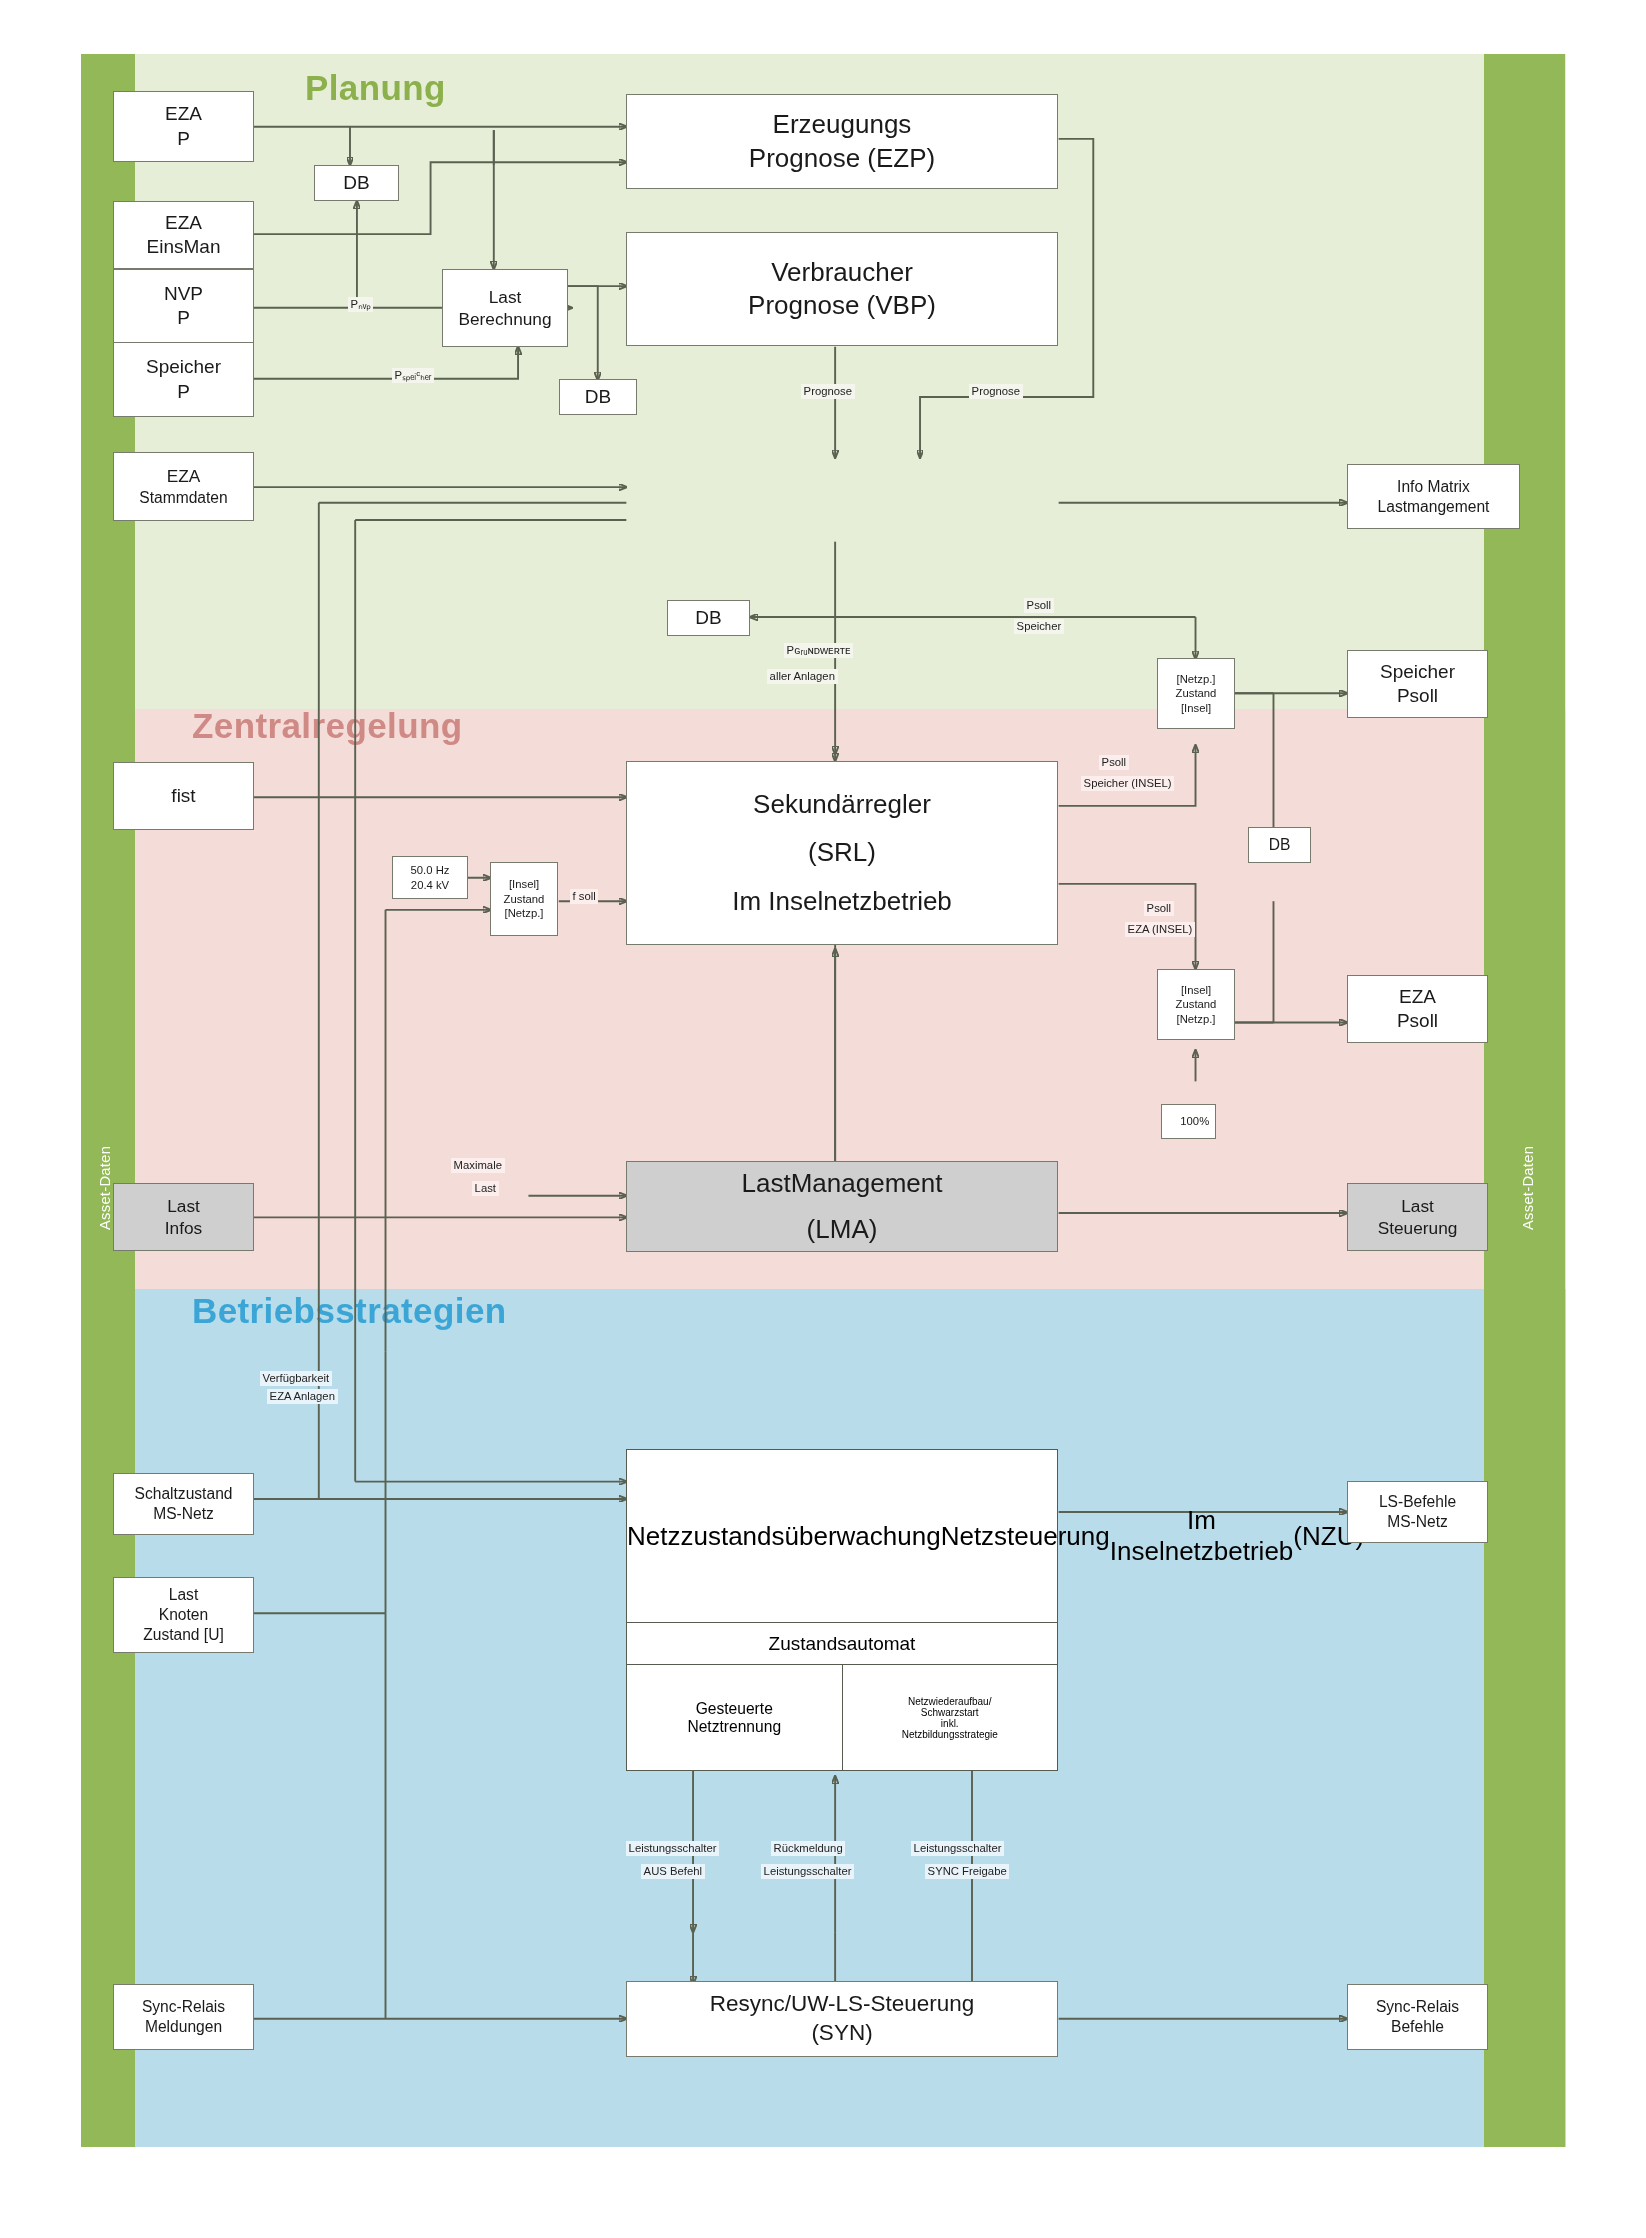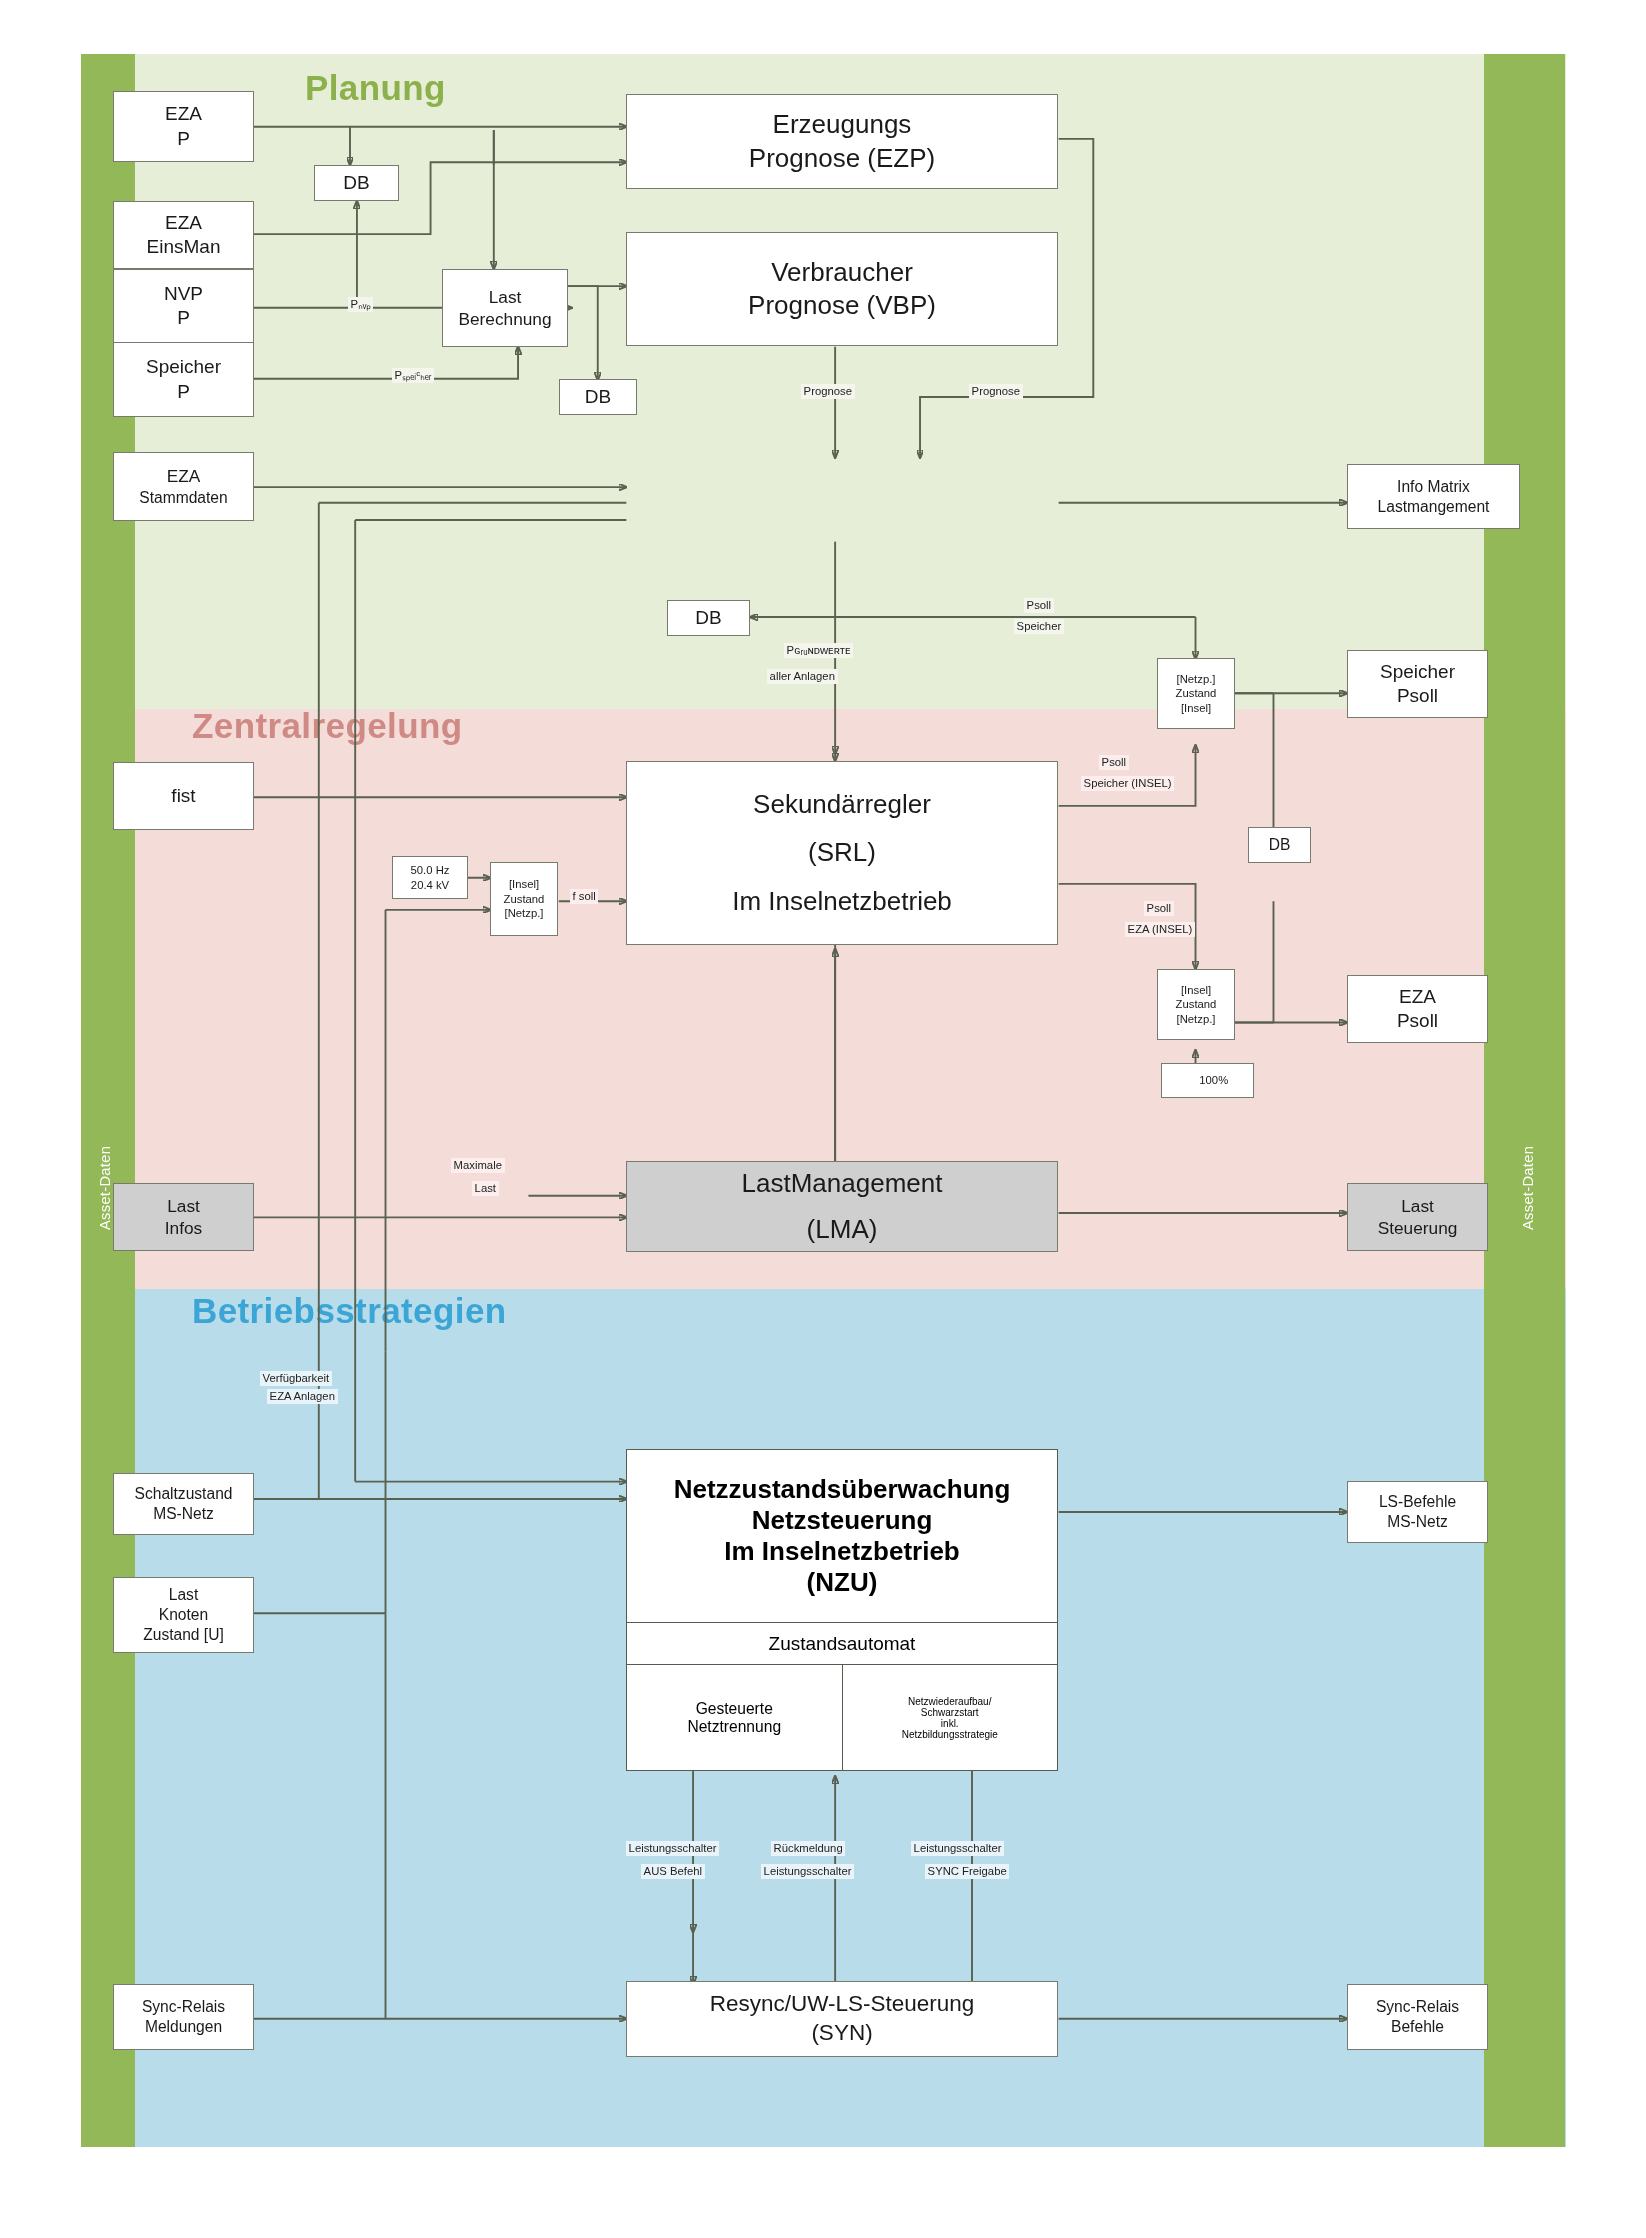--- a/index.html
+++ b/index.html
@@ -312,21 +312,21 @@
     <span class="l">[Insel]</span>
     <span class="l">Zustand</span>
     <span class="l">[Netzp.]</span>
   </div>
 
   <div class="box f22" style="left:1347px; top:975px; width:141px; height:68px;">
     <span class="l">EZA</span>
     <span class="l">Psoll</span>
   </div>
 
-  <div class="box f13" style="left:1161px; top:1063px; width:93px; height:35px;padding-left:16px;">
+  <div class="box f13" style="left:1161px; top:1104px; width:55px; height:35px;padding-left:16px;">
     <span class="l">100%</span>
   </div>
 
   <div class="box gray f30" style="left:626px; top:1161px; width:432px; height:91px;gap:13px;">
     <span class="l">LastManagement</span>
     <span class="l">(LMA)</span>
   </div>
 
   <div class="box gray f20" style="left:113px; top:1183px; width:141px; height:68px;">
     <span class="l">Last</span>
@@ -343,21 +343,21 @@
     <span class="l">MS-Netz</span>
   </div>
 
   <div class="box f18" style="left:113px; top:1577px; width:141px; height:76px;">
     <span class="l">Last</span>
     <span class="l">Knoten</span>
     <span class="l">Zustand [U]</span>
   </div>
 
   <div class="nzu-wrap" style="left:626px; top:1449px; width:432px; height:322px;">
-    <div style="height:172px; display:flex; flex-direction:column; align-items:center; justify-content:center; text-align:center;font-weight:bold;">
+    <div style="height:172px; display:flex; flex-direction:row; align-items:center; justify-content:space-between; text-align:center;">
       <span class="f30">Netzzustandsüberwachung</span>
       <span class="f30">Netzsteuerung</span>
       <span class="f30">Im Inselnetzbetrieb</span>
       <span class="f30">(NZU)</span>
     </div>
     <div class="nzu-row" style="height:42px;">
       <div class="nzu-cell f22">Zustandsautomat</div>
     </div>
     <div class="nzu-row" style="height:107px;">
       <div class="nzu-cell">

